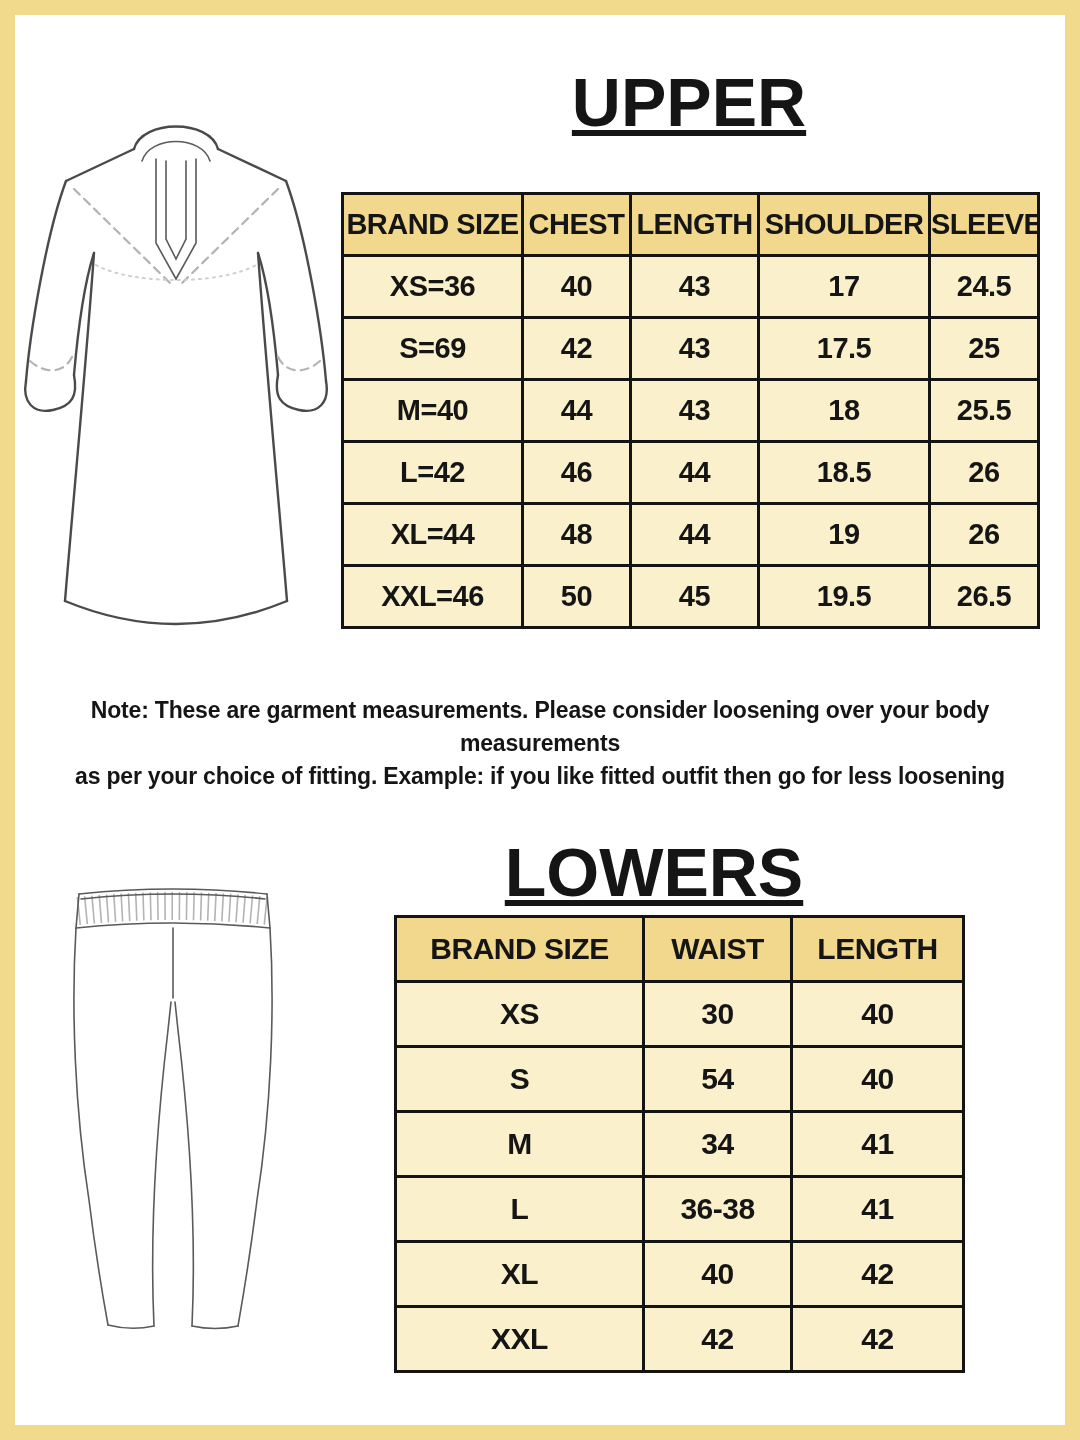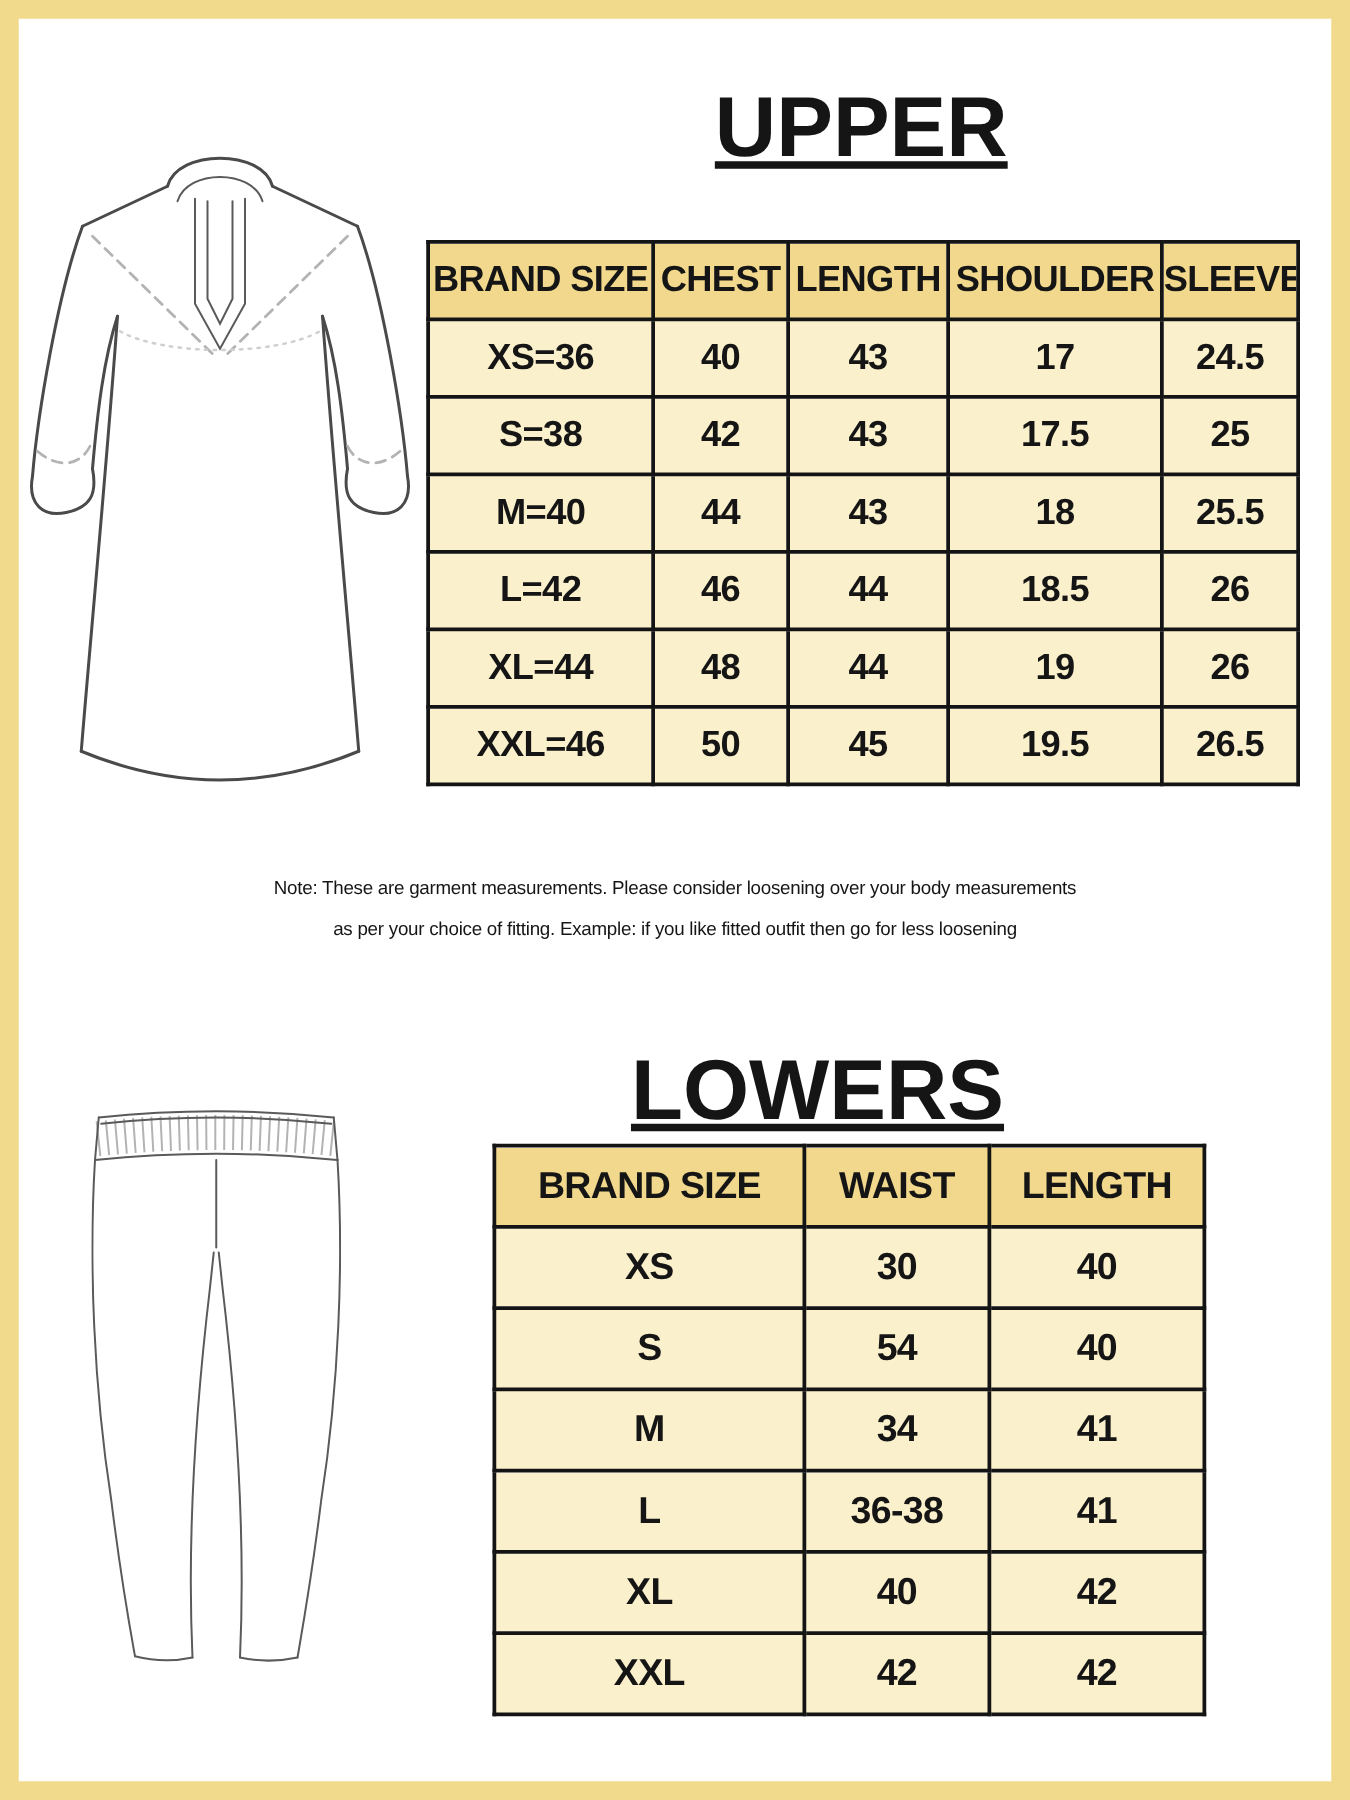--- a/index.html
+++ b/index.html
@@ -30,21 +30,21 @@
     overflow:hidden;white-space:nowrap;
   }
   .tbl th{background:var(--head-bg,#F1D88C);}
   .tbl td{background:var(--cell-bg,#FAF0CB);}
   .upper-table{left:341px;top:192px;width:696px;font-size:29px;}
   .upper-table tr{height:62px;}
   .lowers-table{left:394px;top:915px;width:568px;font-size:30px;}
   .lowers-table tr{height:65px;}
   .note{
     position:absolute;left:40px;right:40px;top:694px;text-align:center;
-    font-size:15px;font-weight:400;line-height:33px;color:var(--ink,#151515);
+    font-size:23px;font-weight:700;line-height:33px;color:var(--ink,#151515);
     letter-spacing:-0.2px;
   }
   .illustration{position:absolute;}
   .kurta{left:20px;top:115px;width:310px;height:530px;}
   .pants{left:73px;top:880px;width:200px;height:455px;}
   .outline{fill:none;stroke:#4a4a4a;stroke-width:2.4;stroke-linecap:round;stroke-linejoin:round;}
   .outline-thin{fill:none;stroke:#5a5a5a;stroke-width:1.6;stroke-linecap:round;}
   .seam-dash{fill:none;stroke:#b3b3b3;stroke-width:2.2;stroke-dasharray:8 6;stroke-linecap:round;}
   .seam-dot{fill:none;stroke:#cfcfcf;stroke-width:2;stroke-dasharray:2 5;stroke-linecap:round;}
   .rib{fill:none;stroke:#9a9a9a;stroke-width:28;stroke-dasharray:1.6 5.6;opacity:.75;}
@@ -103,21 +103,21 @@
     </thead>
     <tbody>
       <tr>
         <td>XS=36</td>
         <td>40</td>
         <td>43</td>
         <td>17</td>
         <td>24.5</td>
       </tr>
       <tr>
-        <td>S=38</td>
+        <td>S=69</td>
         <td>42</td>
         <td>43</td>
         <td>17.5</td>
         <td>25</td>
       </tr>
       <tr>
         <td>M=40</td>
         <td>44</td>
         <td>43</td>
         <td>18</td>

